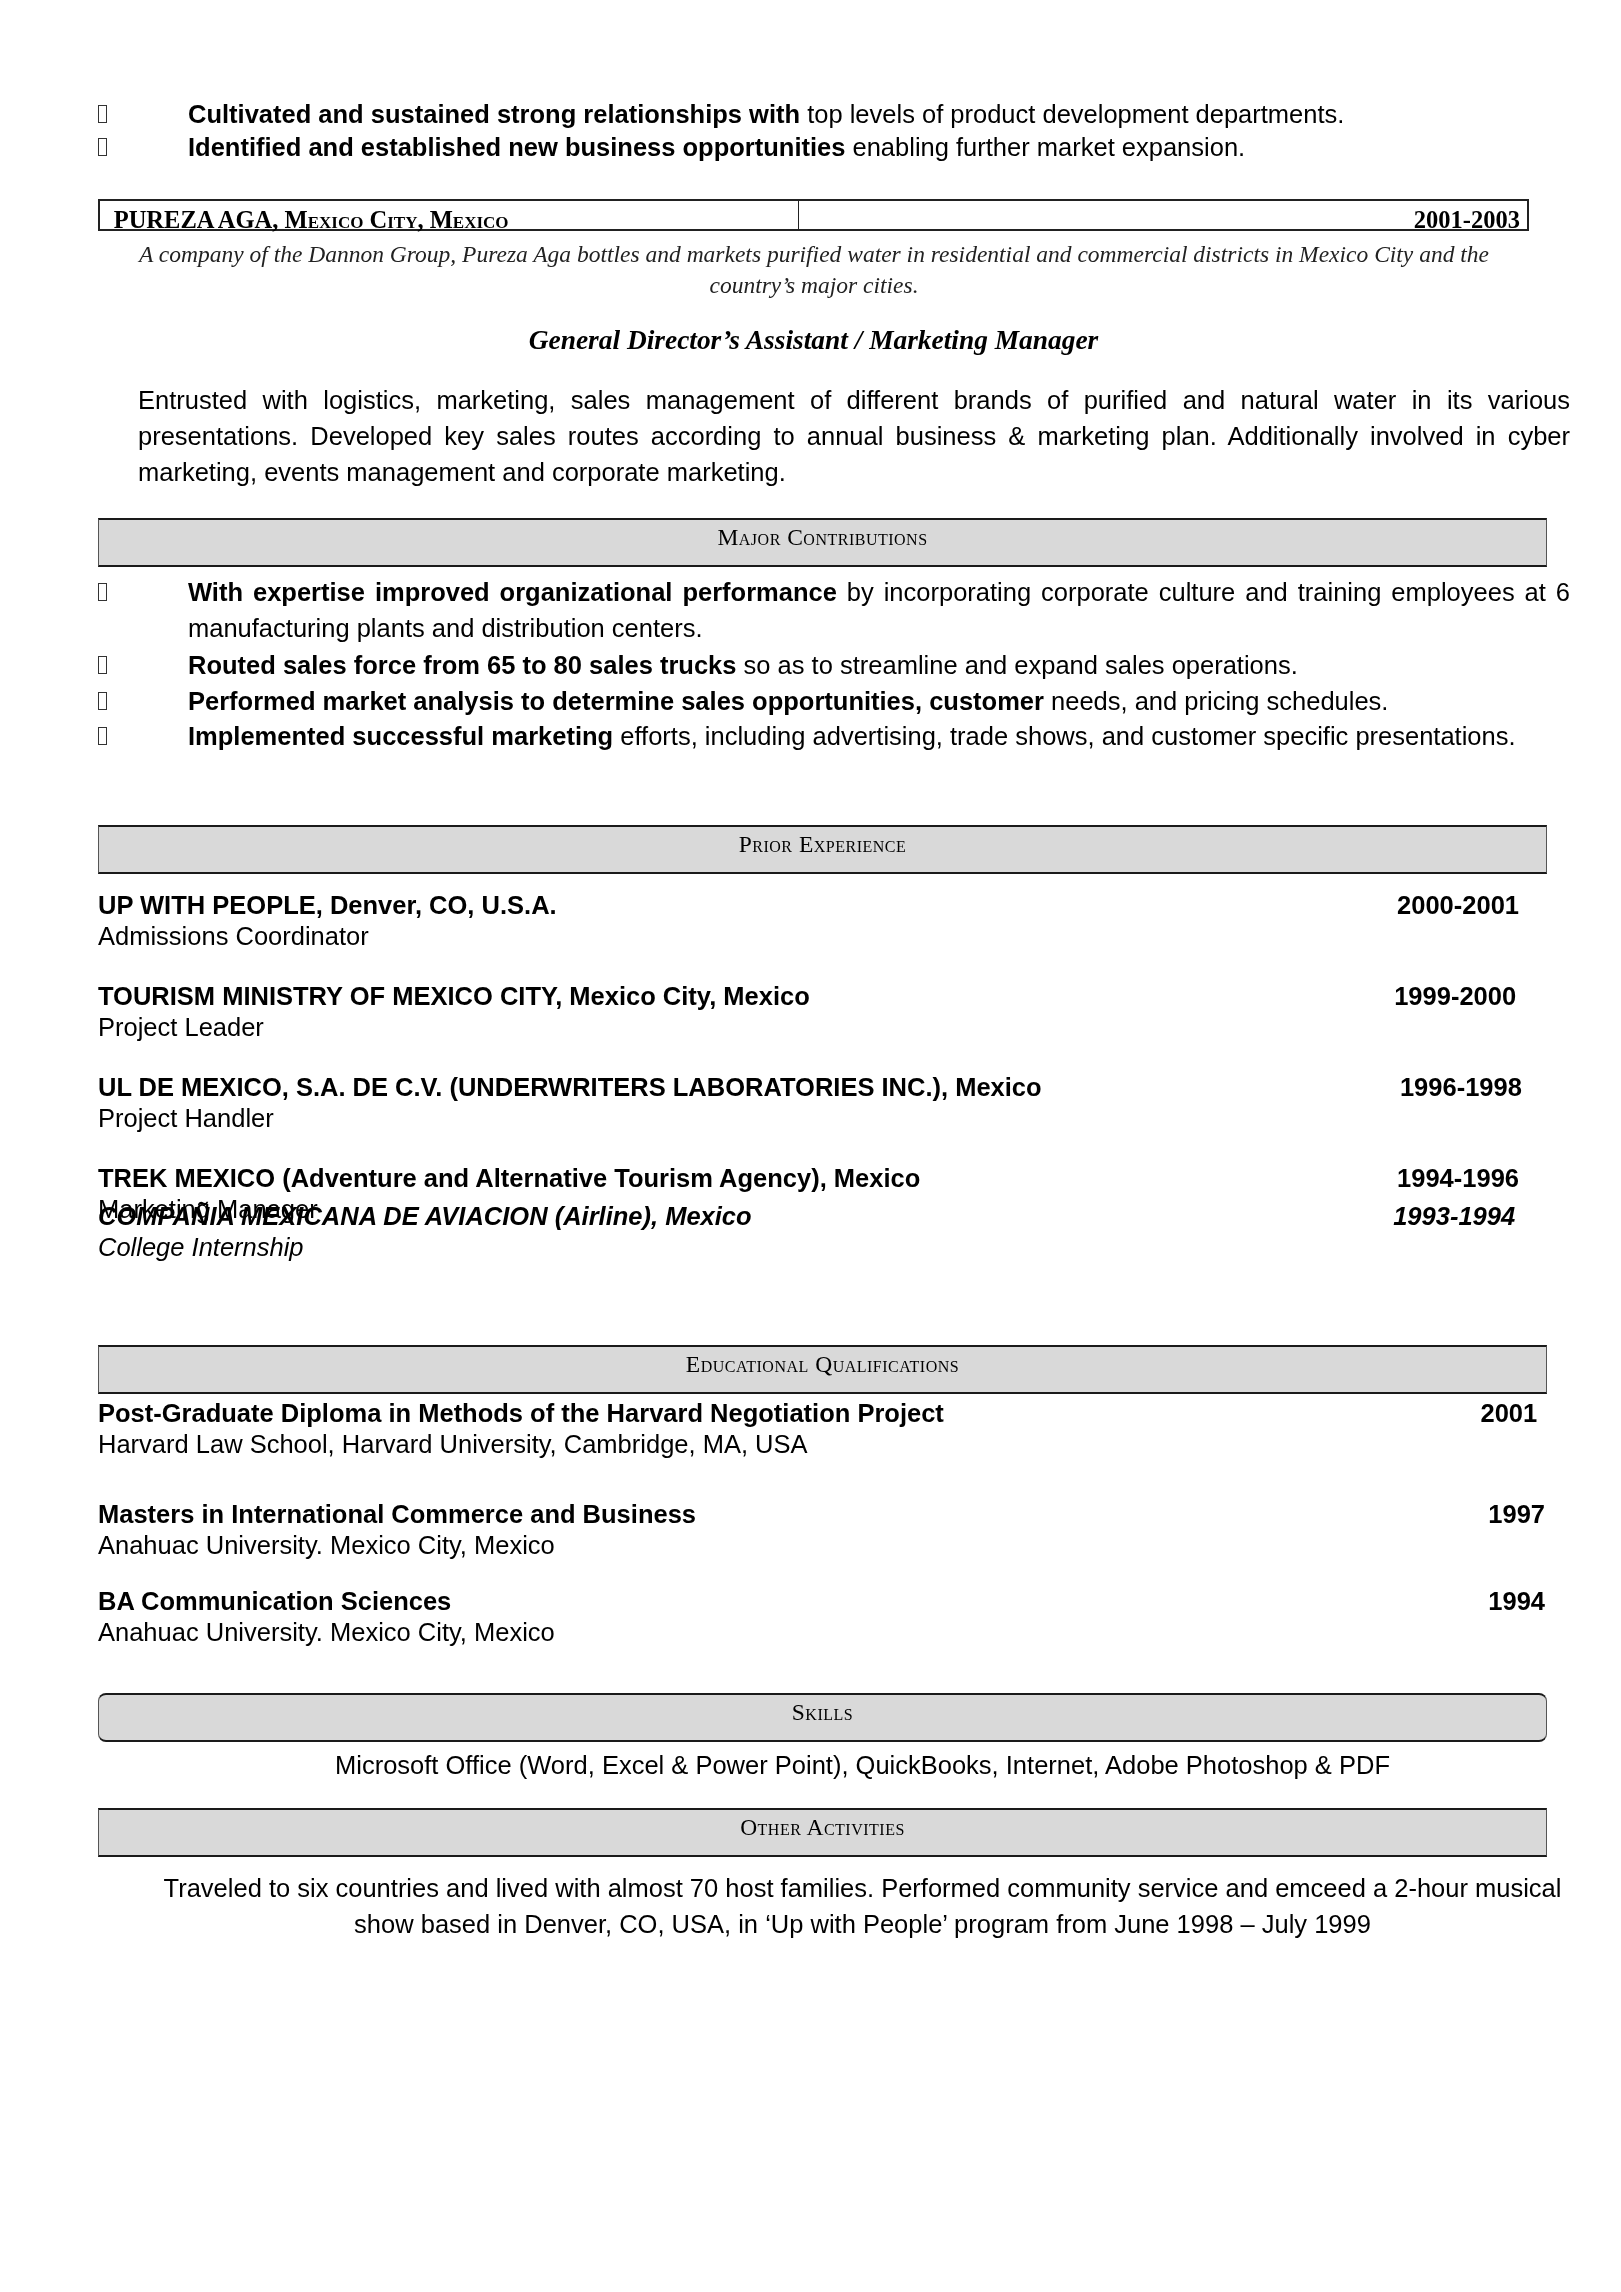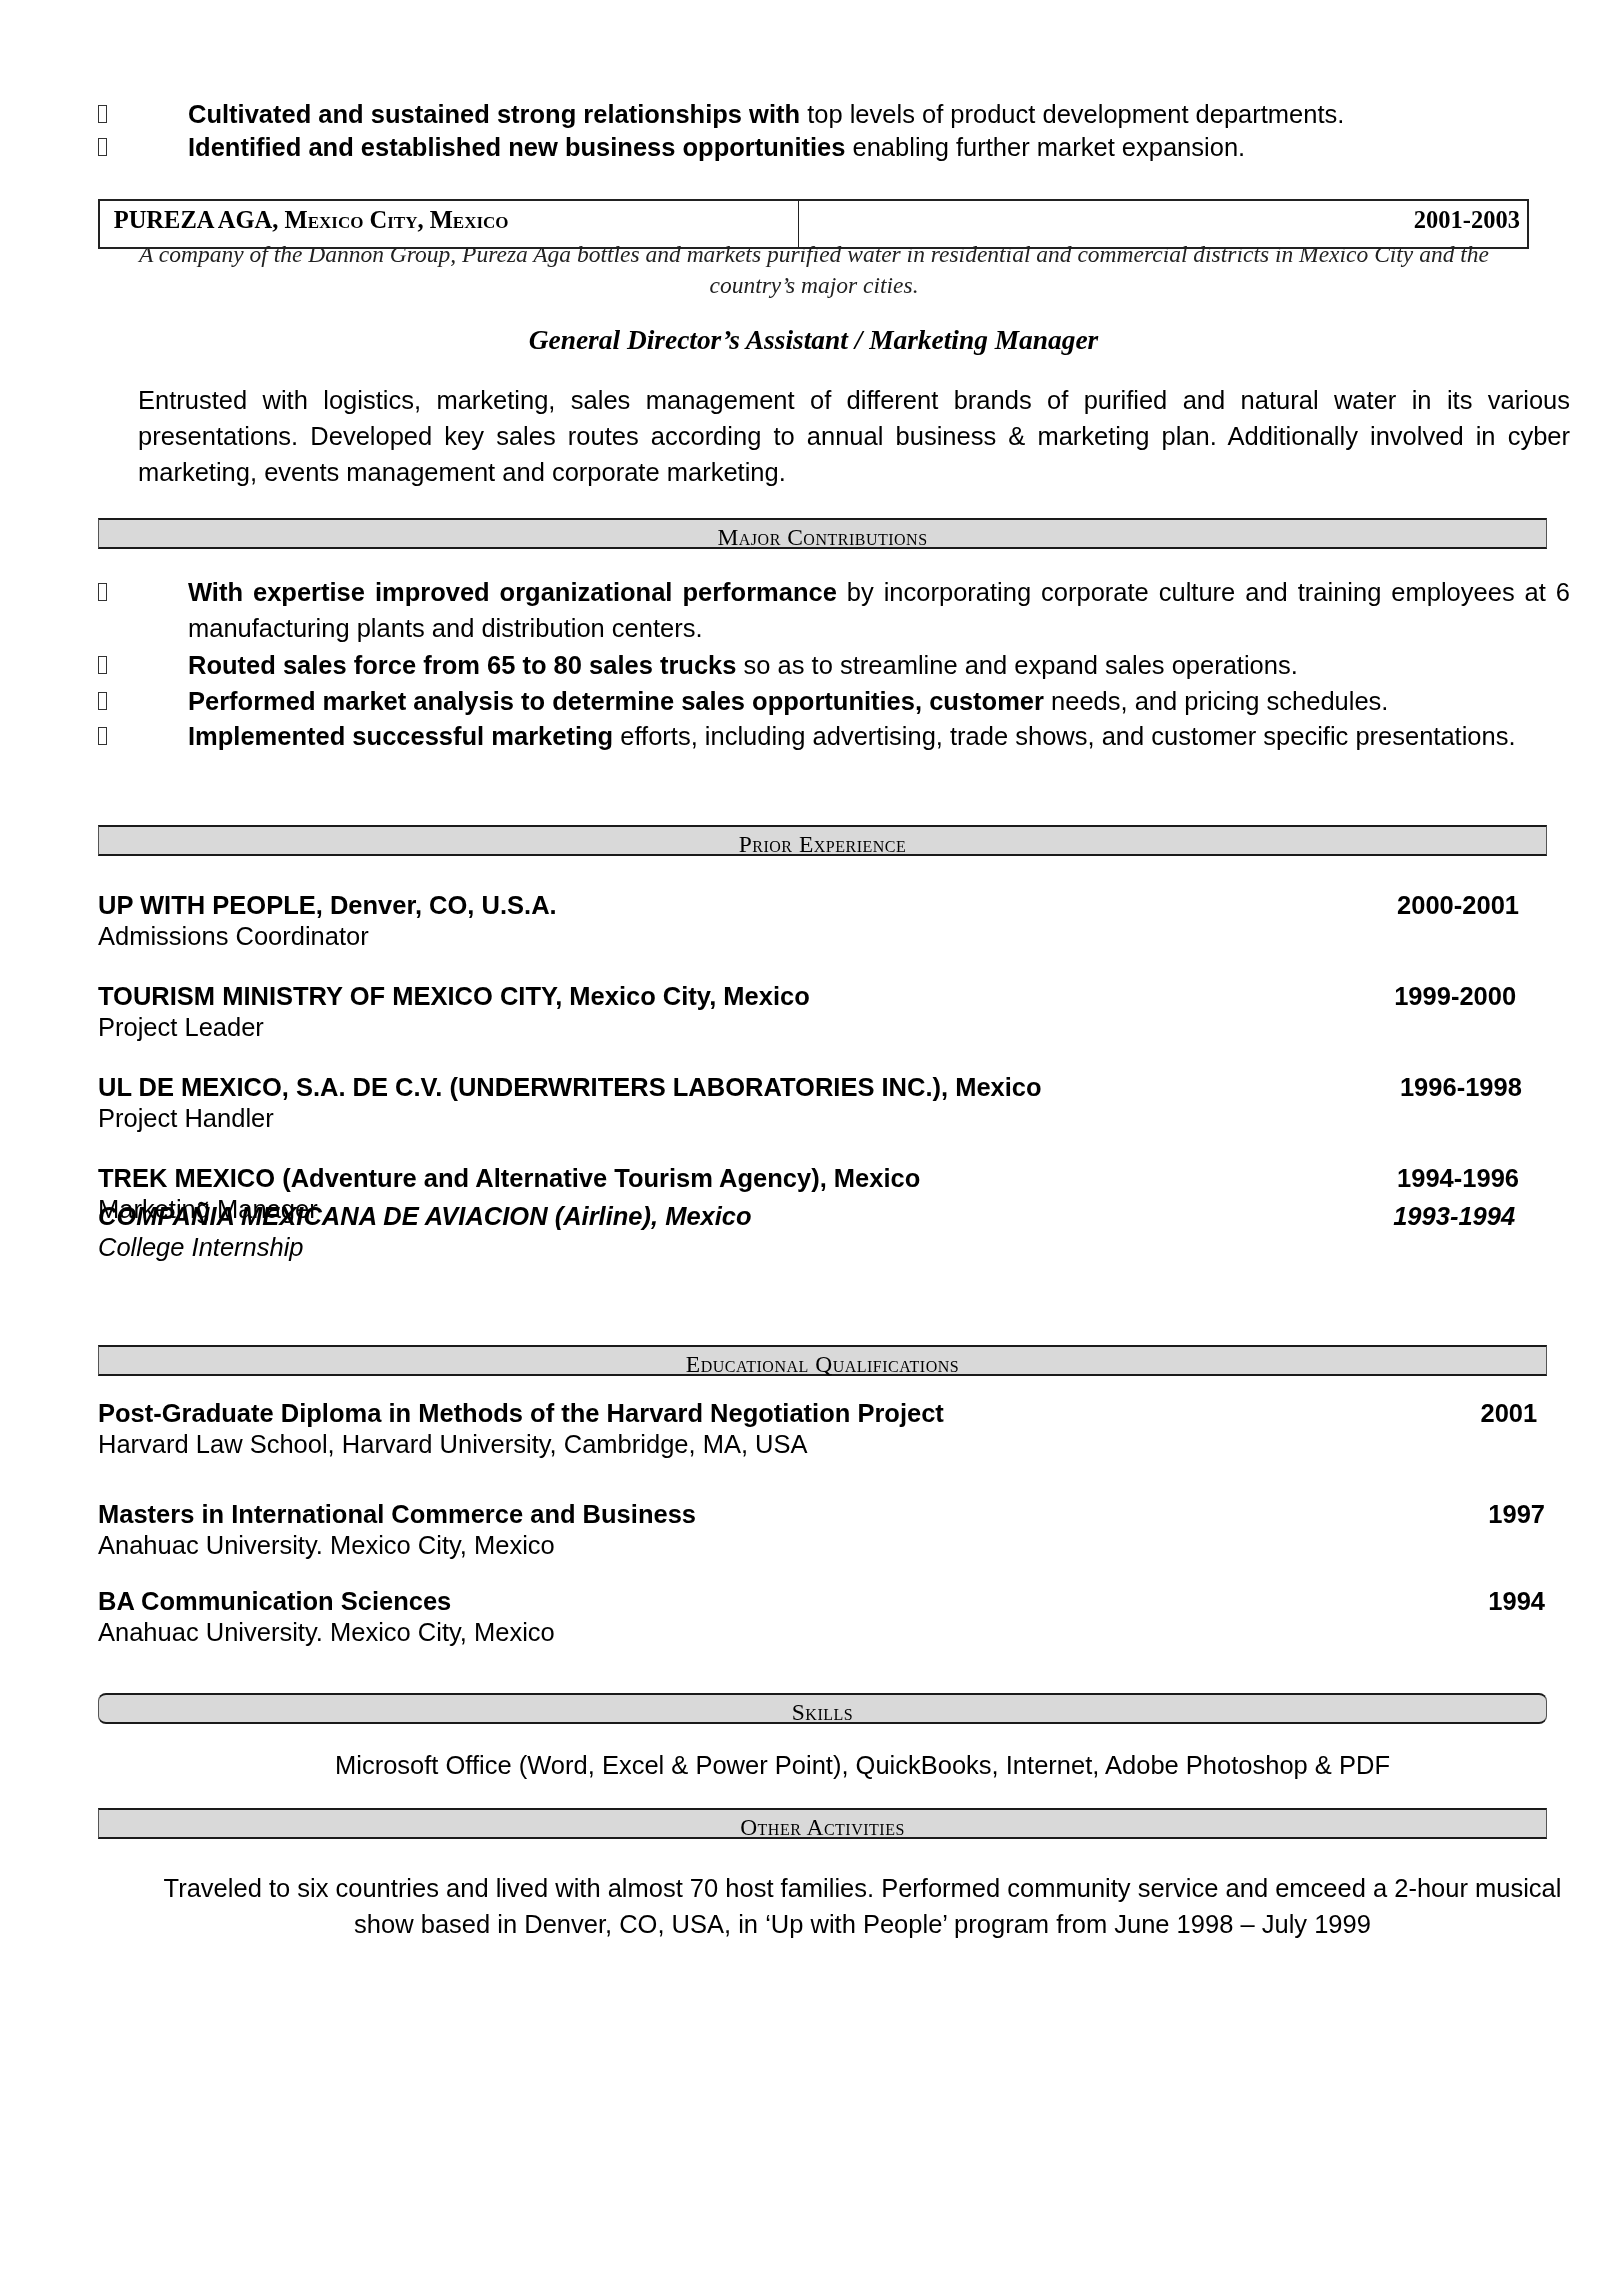--- a/index.html
+++ b/index.html
@@ -10,29 +10,29 @@
   .serif { font-family:"Liberation Serif", "DejaVu Serif", serif; }
   b { font-weight:bold; }
 
   
   .bullet-row { position:absolute; left:98px; width:1432px; }
   .bullet-glyph { position:absolute; left:0; top:8.8px; width:8.8px; height:18.6px;
                   border:1.5px solid #333; box-sizing:border-box; }
   .bullet-text { margin-left:50px; text-align:justify; text-align-last:left; }
 
   
-  .emp-table { position:absolute; left:98px; top:199px; width:1431px; height:50px;
+  .emp-table { position:absolute; left:98px; top:199px; width:1431px; height:32px;
                border:2px solid #222; box-sizing:border-box; display:flex; }
   .emp-cell-left { width:699px; border-right:1.5px solid #222; padding-left:13.7px; box-sizing:border-box;
                    font-size:24.5px; line-height:37px; font-weight:bold; }
   .emp-cell-left .sc { font-variant:small-caps; }
   .emp-cell-right { flex:1; text-align:right; padding-right:7px; font-size:24.5px; line-height:37px; font-weight:bold; }
 
   
-  .section-bar { position:absolute; left:98px; width:1449px; height:31px; background:#d9d9d9;
+  .section-bar { position:absolute; left:98px; width:1449px; height:49px; background:#d9d9d9;
                  border-top:2.9px solid #1a1a1a; border-bottom:2.9px solid #1a1a1a;
                  border-left:1.5px solid #555; border-right:1.5px solid #555; box-sizing:border-box;
                  text-align:center; font-family:"Liberation Serif", serif; font-size:23.5px; line-height:35px;
                  font-variant:small-caps; letter-spacing:0.5px; }
 
   .exp-row { position:absolute; left:98px; width:1421px; }
   .exp-title { font-weight:bold; font-size:25.5px; line-height:31px; }
   .exp-role { font-size:25.5px; line-height:31px; }
   .exp-date { position:absolute; right:0; top:0; font-weight:bold; font-size:25.5px; line-height:31px; }
 

